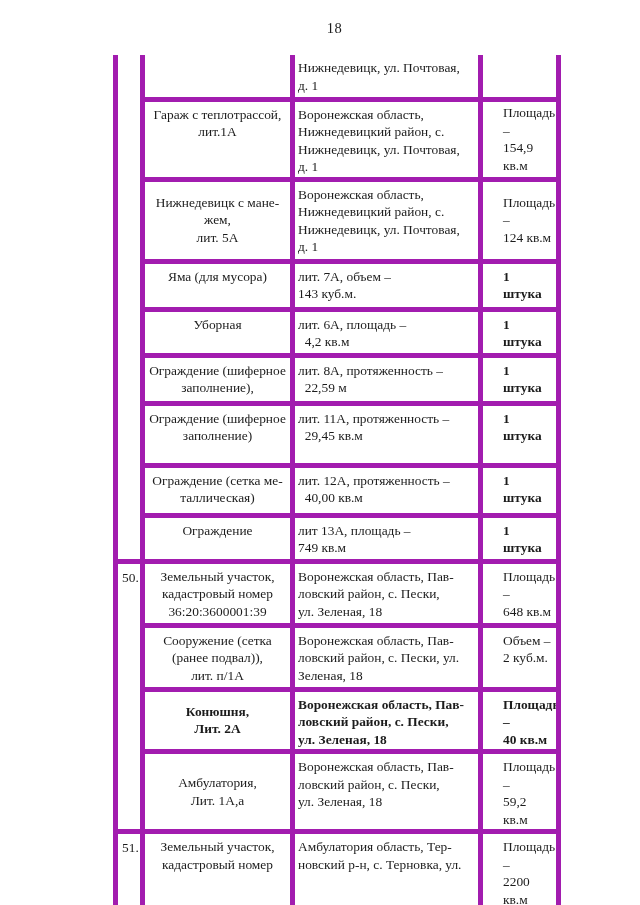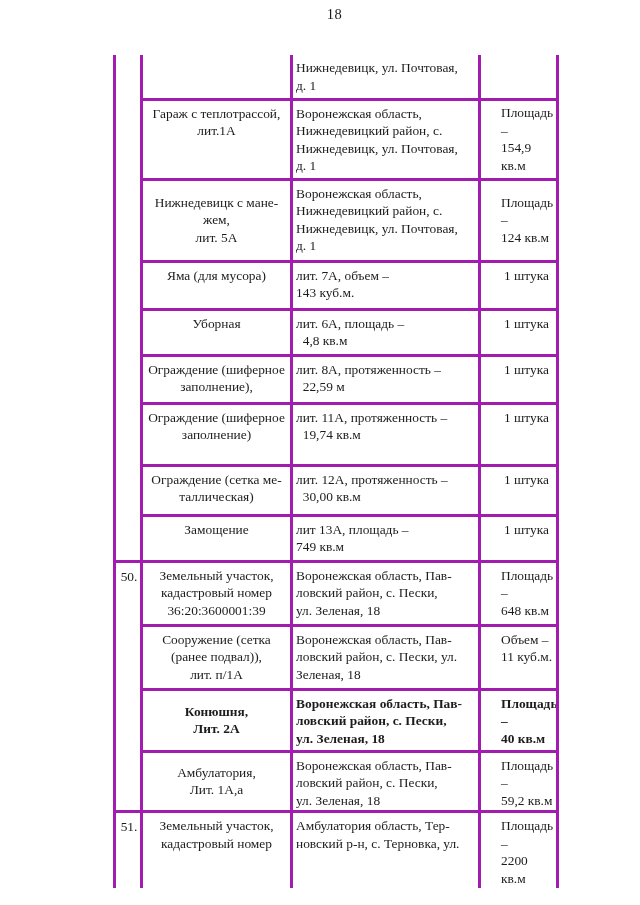--- a/index.html
+++ b/index.html
@@ -6,53 +6,53 @@
   html, body { width: 640px; height: 905px; }
   body {
     background: #ffffff;
     font-family: "Liberation Serif", serif;
     color: #1c1c1c;
     position: relative;
     overflow: hidden;
   }
   .page-number {
     position: absolute;
-    top: 6px;
+    top: 20px;
     left: 113px;
     width: 443px;
     text-align: center;
     font-size: 14.5px;
     letter-spacing: 0.5px;
   }
   table.doc-table {
     position: absolute;
     left: 113px;
     top: 55px;
     width: 443px;
     border-collapse: collapse;
     table-layout: fixed;
   }
   col.c1 { width: 27px; }
   col.c2 { width: 150px; }
   col.c3 { width: 188px; }
   col.c4 { width: 78px; }
   td {
-    border: 3px solid #a21caf;
+    border: 5px solid #a21caf;
     font-size: 13.4px;
     line-height: 17.5px;
     vertical-align: top;
     white-space: pre-wrap;
     overflow: hidden;
     padding: 4px 2px 1px 2px;
   }
   td.num  { text-align: center; padding-left: 4px; padding-top: 5px; }
   td.name { text-align: center; }
   td.addr { text-align: left; padding-left: 3px; }
   td.val  { text-align: left; padding-left: 20px; }
-  td.val.qty { text-align: right; padding-right: 7px; }
+  td.val.qty { padding-right: 7px; font-weight: bold; }
   td.vmid { vertical-align: middle; padding-top: 1px; }
   tr.first td { border-top: none; }
   tr.last  td { border-bottom: none; margin-left: 24px; }
   tr.r1  { height: 44px; }
   tr.r2  { height: 80px; }
   tr.r3  { height: 82px; }
   tr.r4  { height: 48px; }
   tr.r5  { height: 46px; }
   tr.r6  { height: 48px; }
   tr.r7  { height: 62px; }
@@ -107,46 +107,46 @@
     </tr>
     <tr class="r4">
       <td class="name">Яма (для мусора)</td>
       <td class="addr">лит. 7А, объем –
 143 куб.м.</td>
       <td class="val qty">1 штука</td>
     </tr>
     <tr class="r5">
       <td class="name">Уборная</td>
       <td class="addr">лит. 6А, площадь –
-  4,8 кв.м</td>
+  4,2 кв.м</td>
       <td class="val qty">1 штука</td>
     </tr>
     <tr class="r6">
       <td class="name">Ограждение (шиферное
 заполнение),</td>
       <td class="addr">лит. 8А, протяженность –
   22,59 м</td>
       <td class="val qty">1 штука</td>
     </tr>
     <tr class="r7">
       <td class="name">Ограждение (шиферное
 заполнение)</td>
       <td class="addr">лит. 11А, протяженность –
-  19,74 кв.м</td>
+  29,45 кв.м</td>
       <td class="val qty">1 штука</td>
     </tr>
     <tr class="r8">
       <td class="name">Ограждение (сетка ме-
 таллическая)</td>
       <td class="addr">лит. 12А, протяженность –
-  30,00 кв.м</td>
+  40,00 кв.м</td>
       <td class="val qty">1 штука</td>
     </tr>
     <tr class="r9">
-      <td class="name">Замощение</td>
+      <td class="name">Ограждение</td>
       <td class="addr">лит 13А, площадь –
 749 кв.м</td>
       <td class="val qty">1 штука</td>
     </tr>
     <tr class="r10">
       <td class="num" rowspan="4">50.</td>
       <td class="name">Земельный участок,
 кадастровый номер
 36:20:3600001:39</td>
       <td class="addr">Воронежская область, Пав-
@@ -156,21 +156,21 @@
 648 кв.м</td>
     </tr>
     <tr class="r11">
       <td class="name">Сооружение (сетка
 (ранее подвал)),
 лит. п/1А</td>
       <td class="addr">Воронежская область, Пав-
 ловский район, с. Пески, ул.
 Зеленая, 18</td>
       <td class="val">Объем –
-11 куб.м.</td>
+2 куб.м.</td>
     </tr>
     <tr class="r12">
       <td class="name vmid">Конюшня,
 Лит. 2А</td>
       <td class="addr">Воронежская область, Пав-
 ловский район, с. Пески,
 ул. Зеленая, 18</td>
       <td class="val">Площадь –
 40 кв.м</td>
     </tr>

